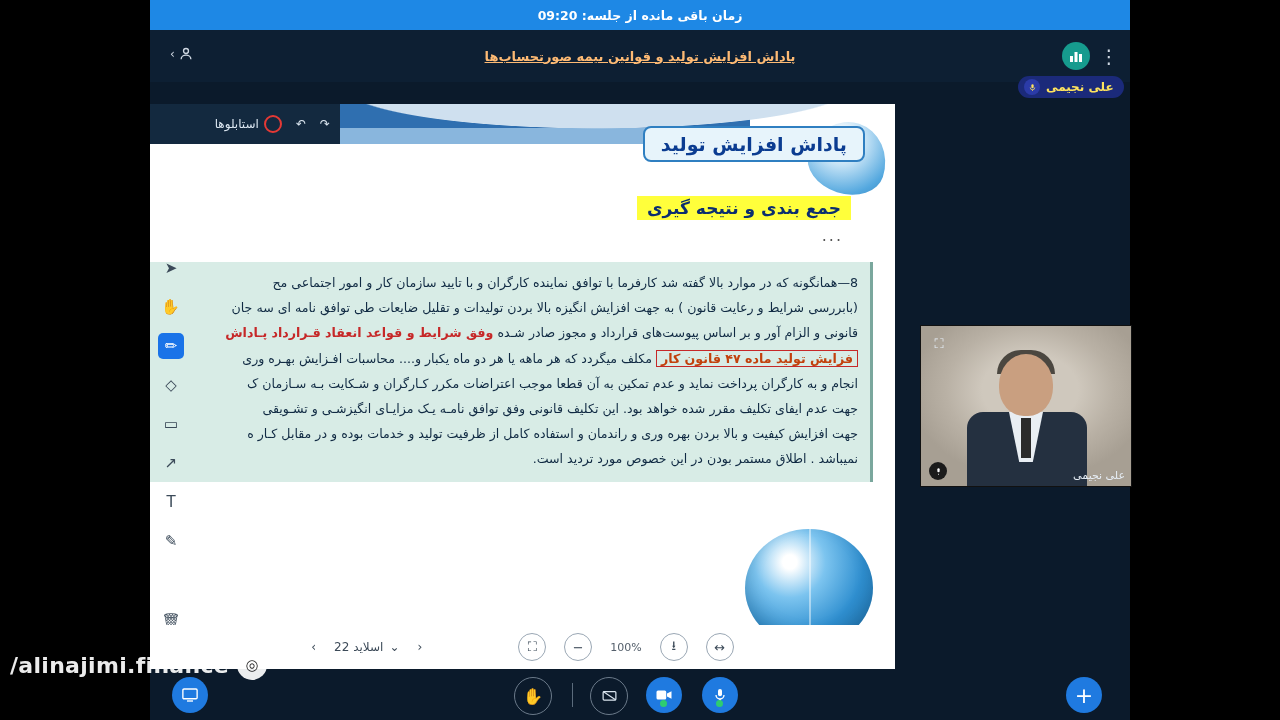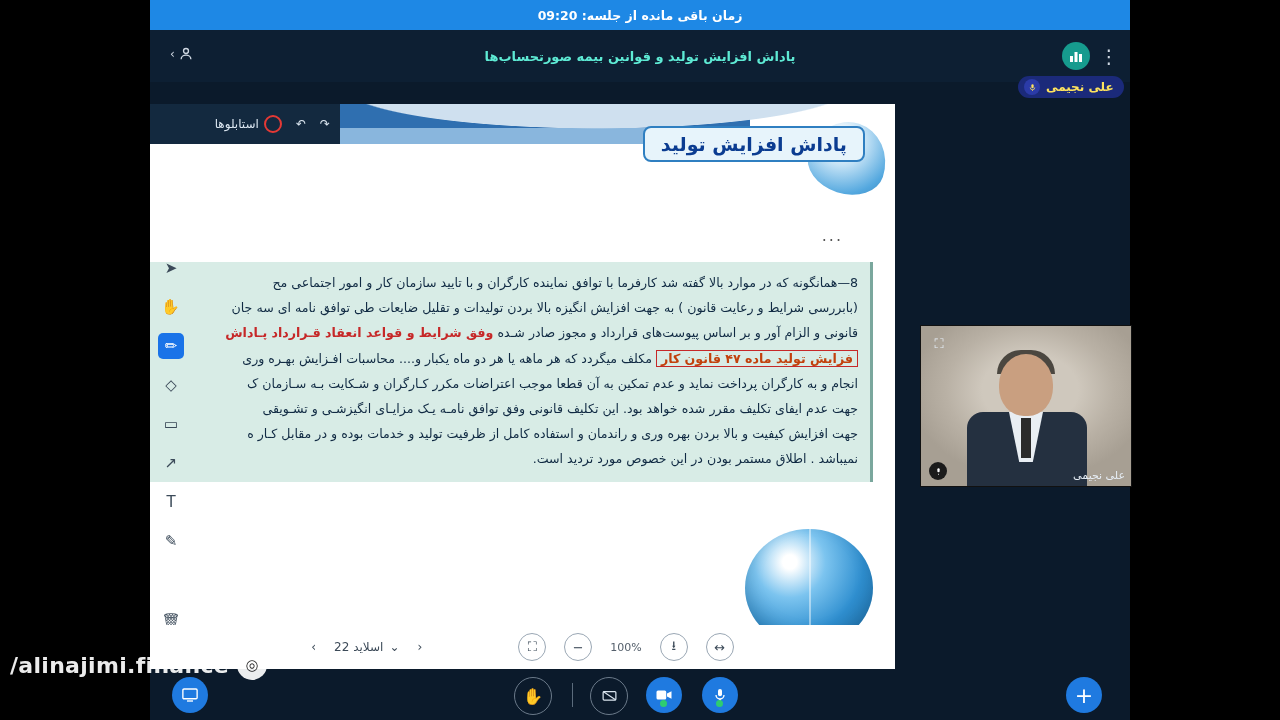--- a/index.html
+++ b/index.html
@@ -13,21 +13,21 @@
   
   .app{position:absolute;left:150px;top:30px;width:980px;height:660px;background:#0b1a2b;}
 
   .apphead{position:absolute;left:0;top:0;width:980px;height:52px;background:#0d1f33;}
   .kebab{position:absolute;right:8px;top:12px;width:26px;height:28px;color:#cfd8e3;font-size:19px;
          display:flex;align-items:center;justify-content:center;cursor:pointer;letter-spacing:0;}
   .applogo{position:absolute;right:40px;top:12px;width:28px;height:28px;border-radius:50%;
            background:#169b8e;display:flex;align-items:center;justify-content:center;}
   .applogo svg{display:block;}
   .apptitle{position:absolute;left:0;top:0;width:980px;height:52px;display:flex;align-items:center;
-            justify-content:center;color:#5eead4;font-size:13px;font-weight:bold;}
+            justify-content:center;color:#fdba74;font-size:13px;font-weight:bold;text-decoration:underline;}
   .person-ic{position:absolute;left:20px;top:15px;color:#cfd8e3;display:flex;align-items:center;gap:2px;cursor:pointer;}
 
   
   .namechip{position:absolute;left:18px;top:46px;height:22px;background:#1b2a7a;border-radius:11px;
             display:flex;align-items:center;gap:6px;padding:0 10px 0 6px;color:#ffe45e;font-size:12px;font-weight:bold;}
   .micdot{width:16px;height:16px;border-radius:50%;background:#2b3ba8;display:flex;align-items:center;justify-content:center;}
   .slidewrap{position:absolute;left:150px;top:104px;width:745px;height:565px;background:#fff;}
 
   
   .drawbar{position:absolute;left:150px;top:104px;width:180px;height:40px;background:#13293f;
@@ -157,20 +157,21 @@
   <div class="slidewrap">
     <div class="swoosh">
       <div class="b1"></div>
         <div class="b2"></div>
         <div class="b3"></div>
     </div>
     <div class="kebab2">⋮</div>
 
     <div class="drop"></div>
     <div class="titlebox">پاداش افزایش تولید</div>
+    <div class="yellowbox">جمع بندی و نتیجه گیری</div>
     <div class="dots">...</div>
 
     <div class="txtbox">
       <p>8—همانگونه که در موارد بالا گفته شد کارفرما با توافق نماینده کارگران و با تایید سازمان کار و امور اجتماعی مح</p>
       <p>(بابررسی شرایط و رعایت قانون ) به جهت افزایش انگیزه بالا بردن تولیدات و تقلیل ضایعات  طی توافق نامه ای سه جان</p>
       <p>
         <span>قانونی و الزام آور و بر اساس پیوست‌های قرارداد  و مجوز صادر شـده</span>
         <span class="redb">وفق شرایط و قواعد انعقاد قـرارداد پـاداش</span>
       </p>
       <p>

